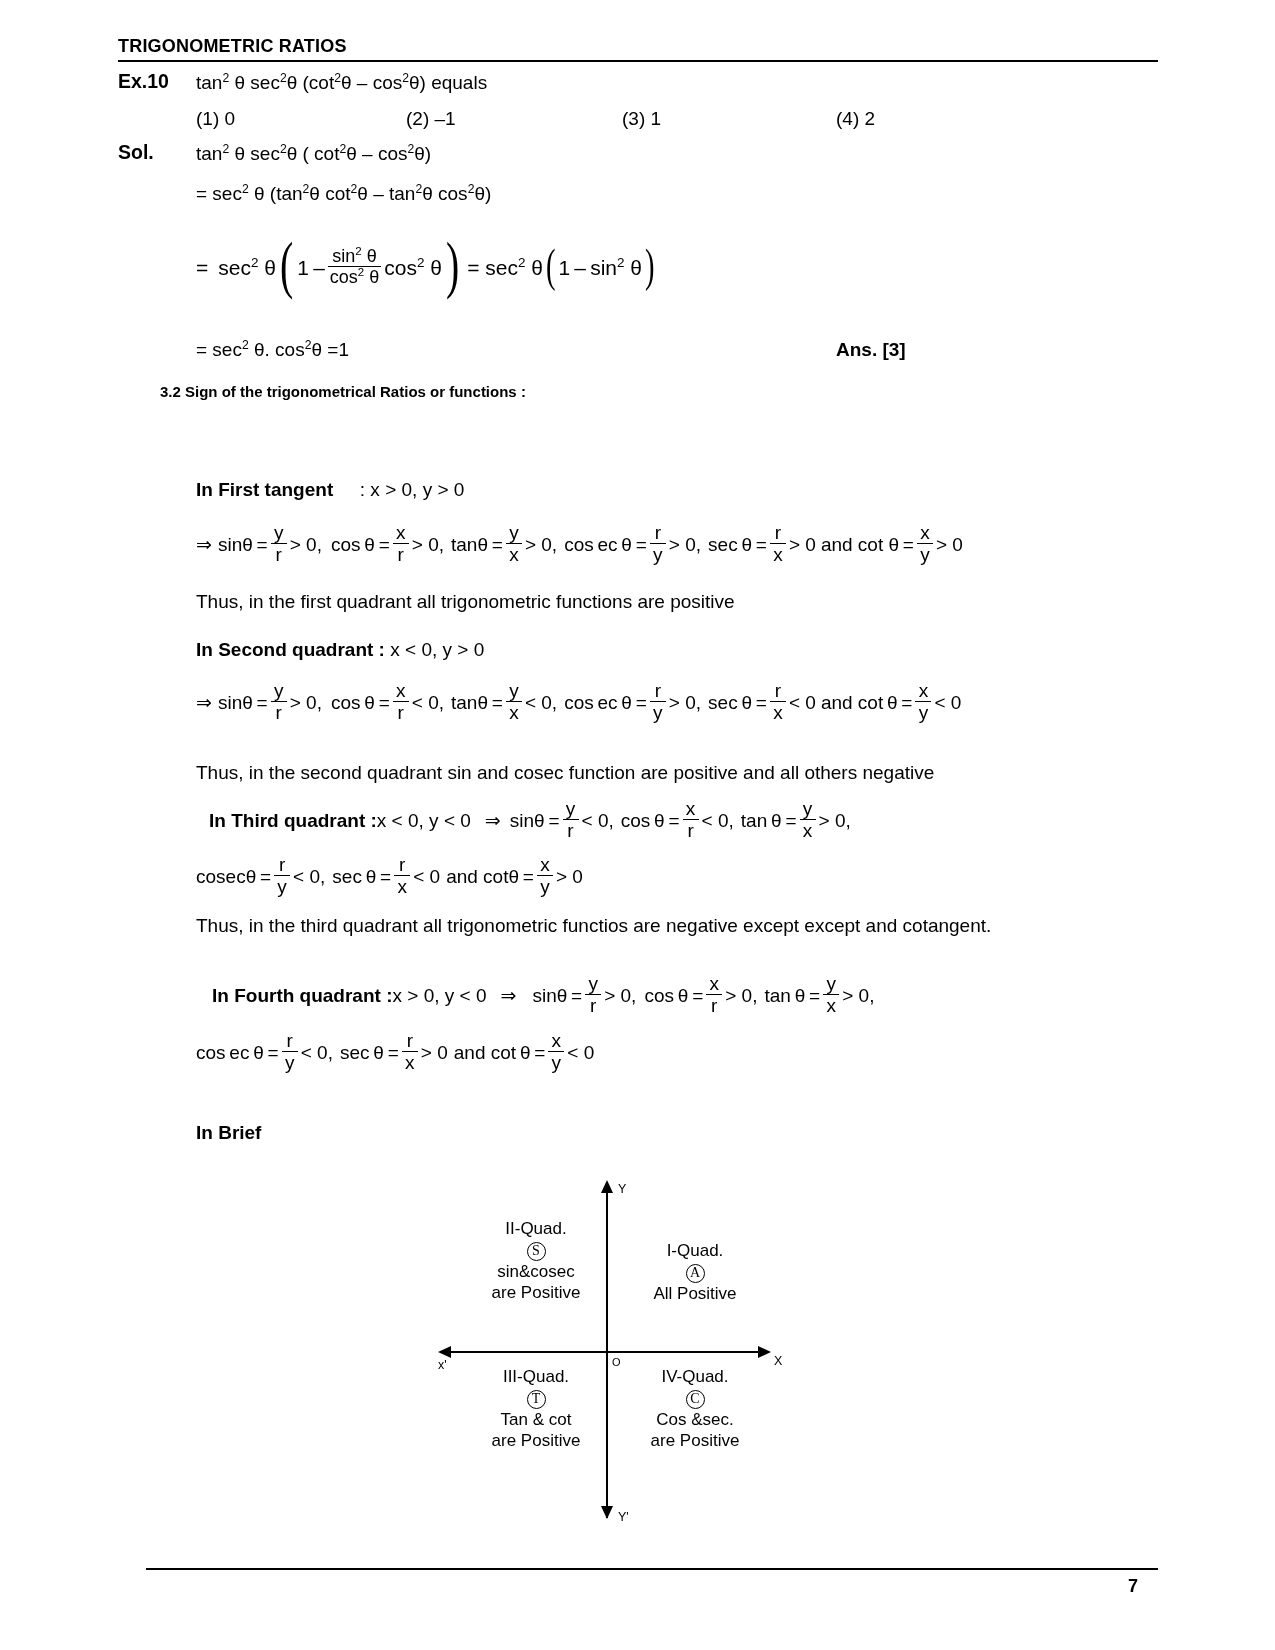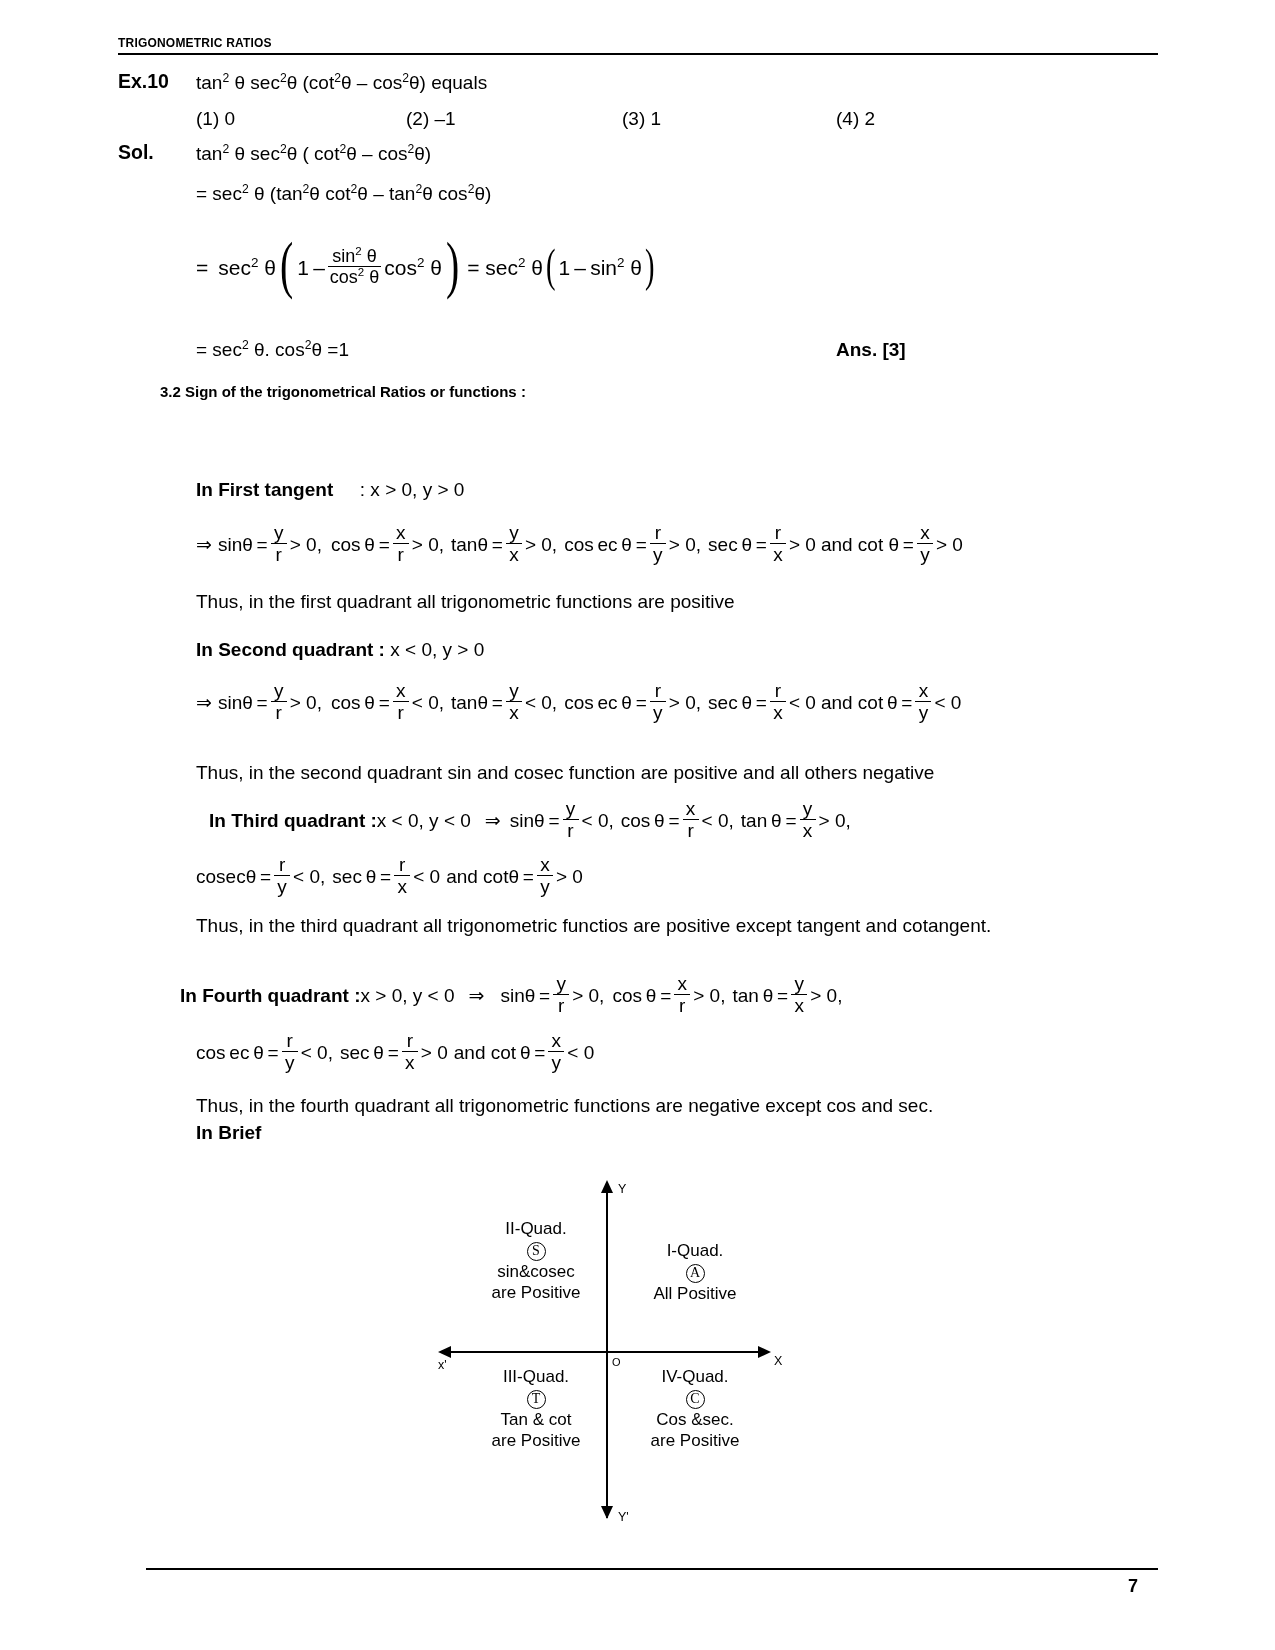--- a/index.html
+++ b/index.html
@@ -14,21 +14,21 @@
     overflow: hidden;
   }
   .page { position: relative; width: 1275px; height: 1650px; padding: 0; }
 
   
   .header {
     position: absolute;
     left: 118px; top: 36px; width: 1040px;
   }
   .header-title {
-    font-size: 12px;
+    font-size: 18px;
     font-weight: bold;
     letter-spacing: 0.2px;
   }
   .header-rule {
     margin-top: 3px;
     border-top: 2.2px solid #000;
     width: 1040px;
   }
 
   
@@ -419,23 +419,23 @@
       <span>and cotθ =</span>
       <span class="frac">
           <span class="num">x</span>
           <span class="bar"></span>
           <span class="den">y</span>
         </span>
       <span>&gt; 0</span>
     </div>
   </div>
 
-  <div class="row body-text" style="left:196px; top:914px;">Thus, in the third quadrant all trigonometric functios are positive  except tangent and cotangent.</div>
-
-  <div class="row" style="left:180px; top:975px;">
+  <div class="row body-text" style="left:196px; top:914px;">Thus, in the third quadrant all trigonometric functios are negative  except except and cotangent.</div>
+
+  <div class="row" style="left:212px; top:975px;">
     <div class="eqline" style="font-size:19px;">
       <span class="bold">In Fourth quadrant :</span>
       <span> x &gt; 0, y &lt; 0</span>
       <span style="width:14px"></span>
       <span>⇒</span>
       <span style="width:16px"></span>
       <span>sinθ =</span>
       <span class="frac">
           <span class="num">y</span>
           <span class="bar"></span>
@@ -485,21 +485,20 @@
       <span>and cot θ =</span>
       <span class="frac">
           <span class="num">x</span>
           <span class="bar"></span>
           <span class="den">y</span>
         </span>
       <span>&lt; 0</span>
     </div>
   </div>
 
-  <div class="row body-text" style="left:196px; top:1094px;">Thus, in the fourth quadrant all trigonometric functions are negative except cos and sec.</div>
 
   <div class="row body-text bold" style="left:196px; top:1121px;">In  Brief</div>
 
   <div class="diagram">
     <div class="axis-v"></div>
     <div class="axis-h"></div>
     <div class="arrow arrow-up"></div>
     <div class="arrow arrow-down"></div>
     <div class="arrow arrow-right"></div>
     <div class="arrow arrow-left"></div>

